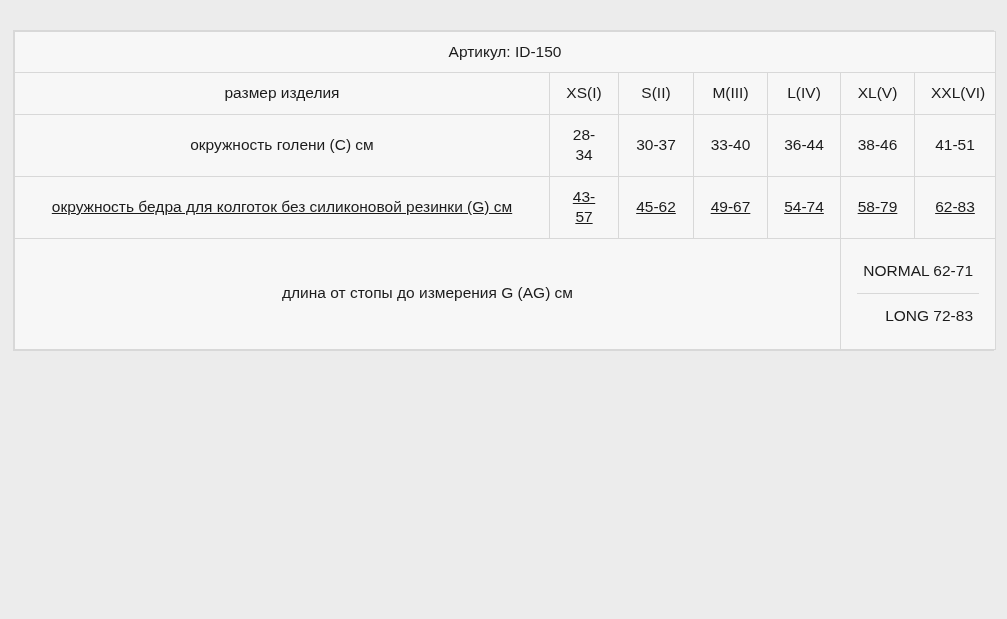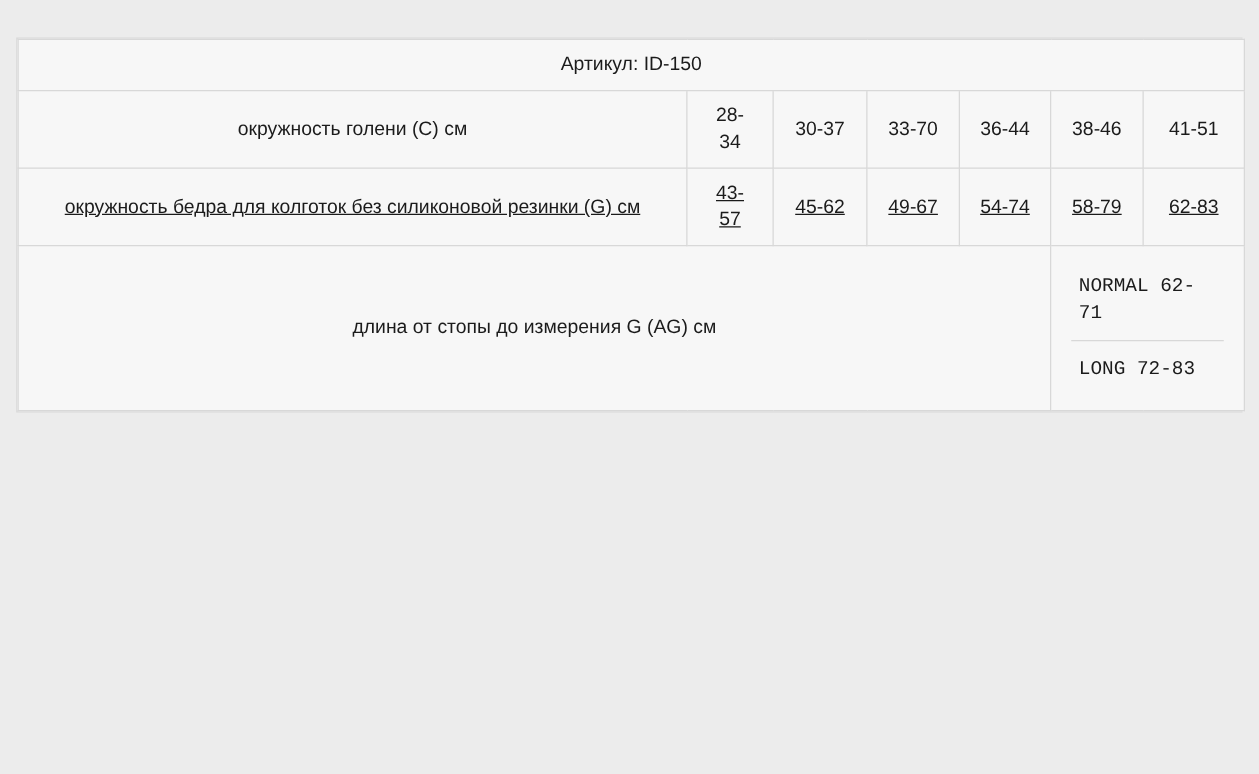--- a/index.html
+++ b/index.html
@@ -52,22 +52,21 @@
   .hdr-cell {
     font-size: 15.5px;
     padding-top: 13px;
     padding-bottom: 13px;
   }
   .tall td { padding-top: 17px; padding-bottom: 17px; text-decoration: underline; }
   .ag-label { padding: 12px 6px; }
   .ag-values { padding: 0; vertical-align: middle; }
   .ag-values .ag-line {
     padding: 12px 6px;
-    text-align: left;
-    font-family: Liberation Mono, monospace;
+    text-align: right;
   }
   .ag-values .ag-line.first {
     border-bottom: 1px solid #d8d8d8;
   }
   col.c-title { width: 535px; }
   col.c-xs { width: 69px; }
   col.c-s { width: 75px; }
   col.c-m { width: 74px; }
   col.c-l { width: 73px; }
   col.c-xl { width: 74px; }
@@ -85,27 +84,36 @@
         <col class="c-s">
         <col class="c-m">
         <col class="c-l">
         <col class="c-xl">
         <col class="c-xxl">
       </colgroup>
       <tbody>
         <tr>
           <td class="article-cell" colspan="7">Артикул: ID-150</td>
         </tr>
+        <tr>
+          <td class="hdr-cell row-title">размер изделия</td>
+          <td class="hdr-cell">XS(I)</td>
+          <td class="hdr-cell">S(II)</td>
+          <td class="hdr-cell">M(III)</td>
+          <td class="hdr-cell">L(IV)</td>
+          <td class="hdr-cell">XL(V)</td>
+          <td class="hdr-cell">XXL(VI)</td>
+        </tr>
 
 
         <tr>
           <td class="row-title">окружность голени (C) см</td>
           <td>28-34</td>
           <td>30-37</td>
-          <td>33-70</td>
+          <td>33-40</td>
           <td>36-44</td>
           <td>38-46</td>
           <td>41-51</td>
         </tr>
 
 
         <tr class="tall">
           <td class="row-title">окружность бедра для колготок без силиконовой резинки (G) см</td>
           <td>43-57</td>
           <td>45-62</td>

